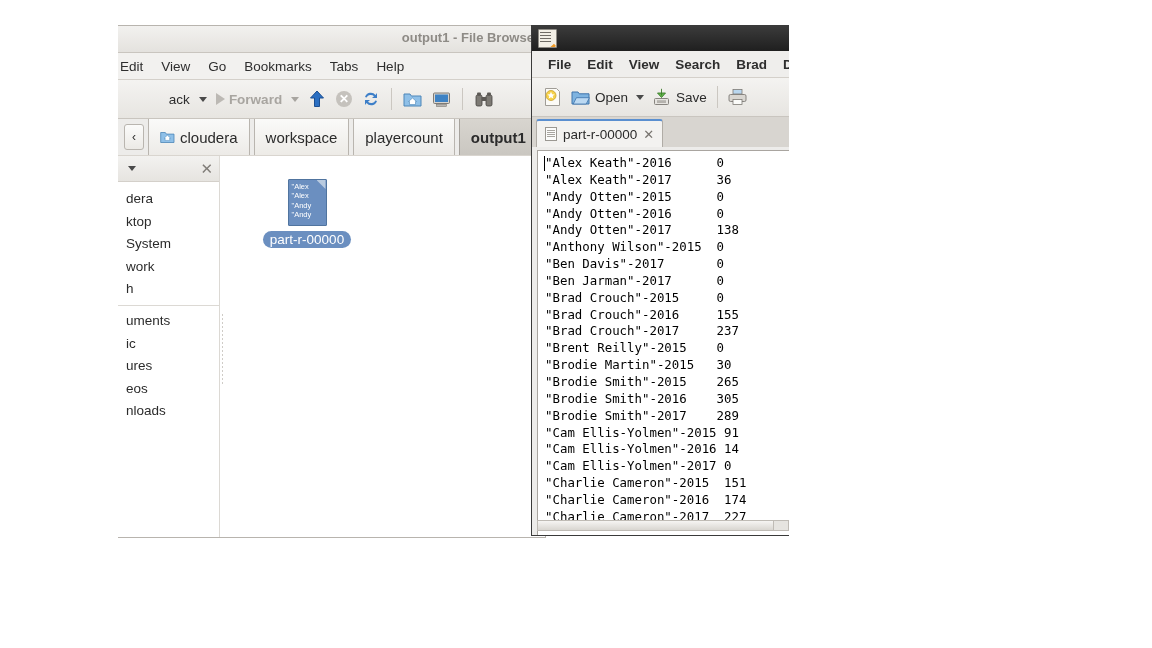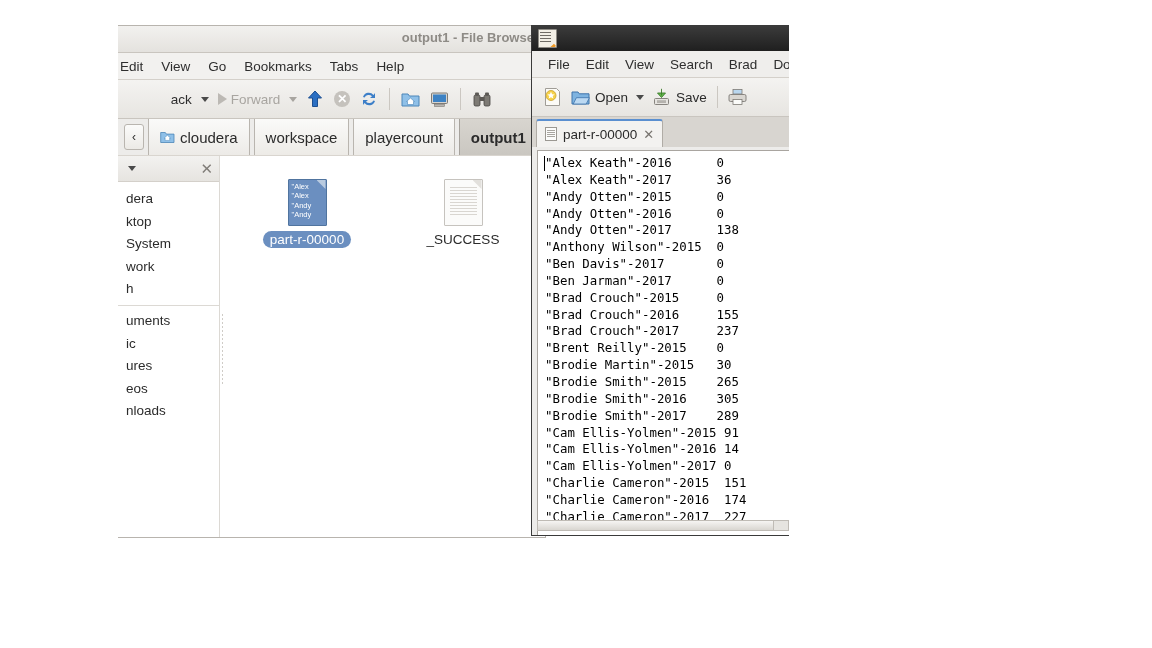--- a/index.html
+++ b/index.html
@@ -76,21 +76,21 @@
   .tb-btn {
     display: flex;
     align-items: center;
     gap: 4px;
     padding: 3px 5px;
     border-radius: 3px;
     font-size: 13.5px;
     color: #2e2e2e;
     white-space: nowrap;
   }
-  .tb-btn.disabled { color: #a8a5a0; }
+  .tb-btn.disabled { color: #a8a5a0; font-weight: bold; }
   .tb-sep {
     width: 1px;
     height: 22px;
     background: #cbc7c1;
     margin: 0 6px;
   }
   .chev {
     width: 0; height: 0;
     border-left: 4px solid transparent;
     border-right: 4px solid transparent;
@@ -307,20 +307,21 @@
     transform-origin: right bottom;
   }
   .ge-menubar {
     height: 26px;
     background: #efeeec;
     border-bottom: 1px solid #d4d0ca;
     display: flex;
     align-items: center;
     padding-left: 8px;
     overflow: hidden;
+    font-weight: bold;
   }
   .ge-menu-item {
     font-size: 13.5px;
     color: #2e2e2e;
     padding: 2px 8px;
     white-space: nowrap;
   }
   .ge-toolbar {
     height: 38px;
     background: linear-gradient(to bottom, #f4f3f1, #e7e5e1);
@@ -551,28 +552,20 @@
       <div class="fb-main">
         <div class="file-row">
 
           <div class="file-item">
             <div class="file-icon-wrap">
               <div class="icon-doc-text"><span>"Alex</span><br><span>"Alex</span><br><span>"Andy</span><br><span>"Andy</span></div>
             </div>
             <div class="file-label selected">part-r-00000</div>
           </div>
 
-          <div class="file-item">
-            <div class="file-icon-wrap">
-              <div class="icon-doc-blank">
-                <div class="blank-lines"></div>
-              </div>
-            </div>
-            <div class="file-label">_SUCCESS</div>
-          </div>
 
         </div>
       </div>
     </div>
   </div>
 
   <div id="gedit">
 
     <div class="ge-titlebar">
       <div class="ge-appicon"></div>

